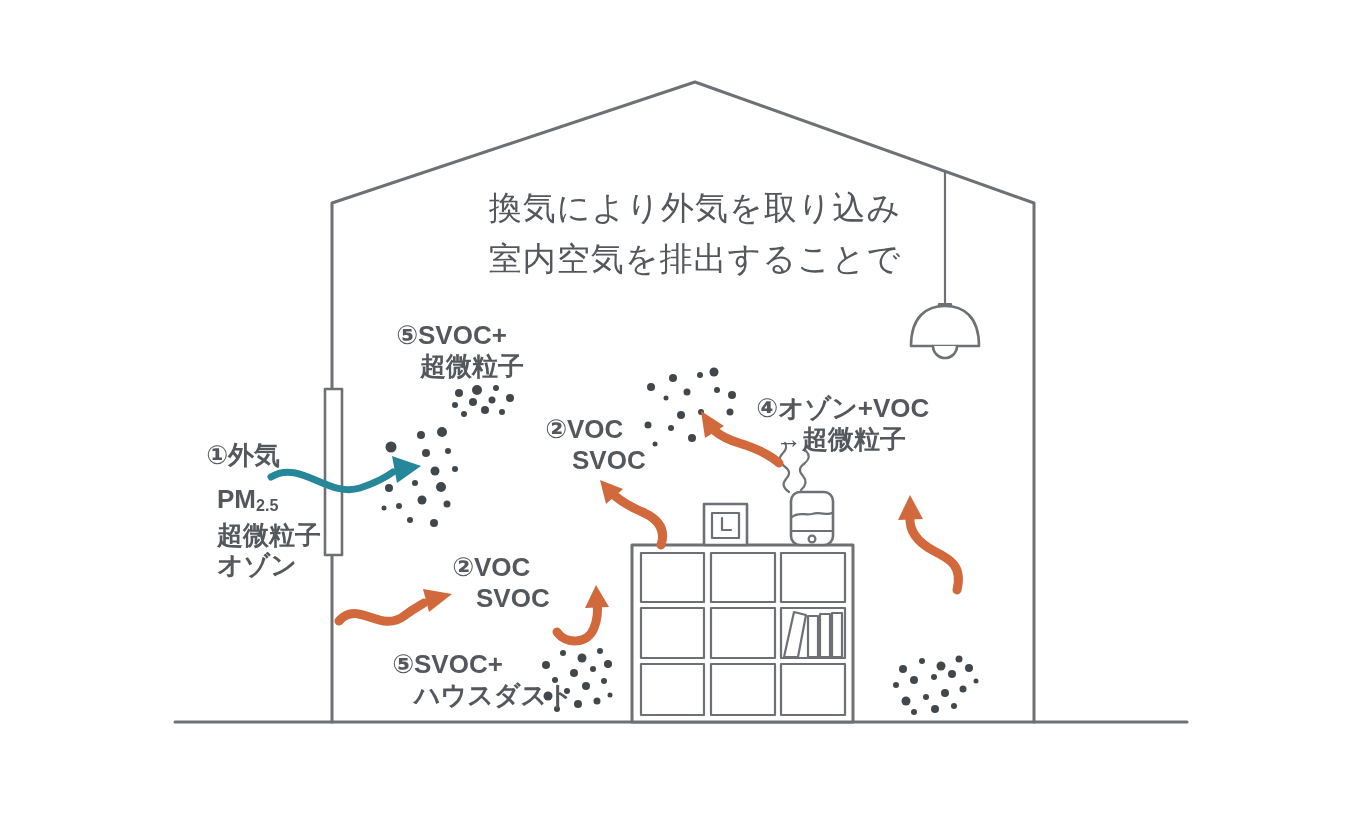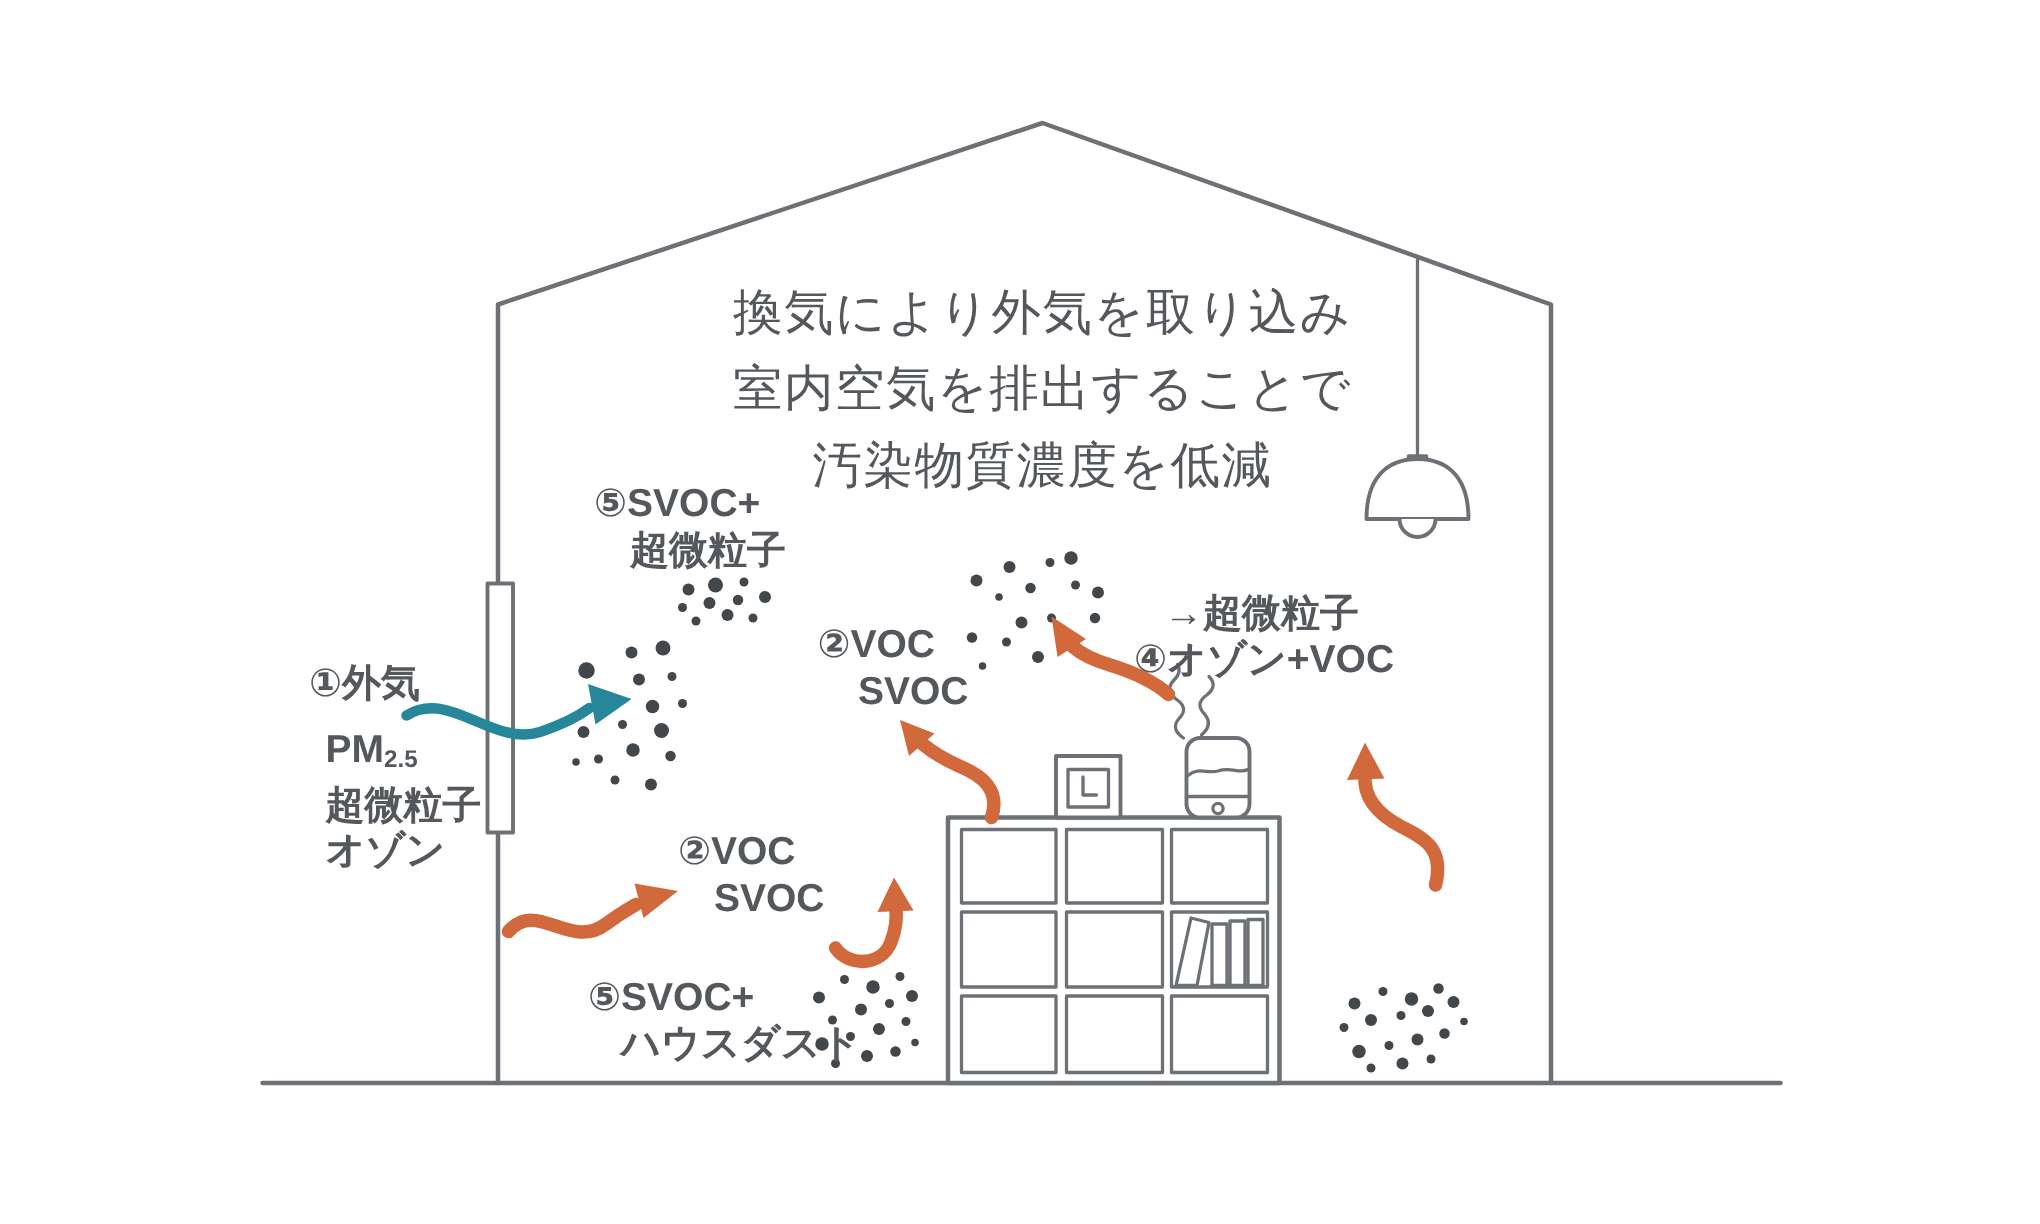--- a/index.html
+++ b/index.html
@@ -193,36 +193,35 @@
     </g>
     <g>
       <path class="oarrow" d="M 957 590 C 963 566 950 559 934 551 C 917 542 909 531 910 517"></path>
       <polygon class="ohead" points="910,495 898,520 923,519"></polygon>
     </g>
   </svg>
 
   <div class="title">
     <div>換気により外気を取り込み</div>
     <div>室内空気を排出することで</div>
-    <div>汚染物質濃度を低減</div>
   </div>
 
   <div class="label" style="left:396px;top:320px;">
     <span class="ind">⑤SVOC+</span>
     <span class="ind" style="padding-left:24px;">超微粒子</span>
   </div>
 
   <div class="label" style="left:545px;top:414px;">
     <span class="ind">②VOC</span>
     <span class="ind" style="padding-left:27px;">SVOC</span>
   </div>
 
   <div class="label" style="left:756px;top:393px;">
+    <span class="ind">④オゾン+VOC</span>
     <span class="ind" style="padding-left:20px;">→超微粒子</span>
-    <span class="ind">④オゾン+VOC</span>
   </div>
 
   <div class="label" style="left:206px;top:440px;">
     <span class="ind">①外気</span>
   </div>
   <div class="label" style="left:217px;top:484px;line-height:30px;">
     <span class="ind"><span>PM</span><span class="sub">2.5</span></span>
     <span class="ind">超微粒子</span>
     <span class="ind">オゾン</span>
   </div>

